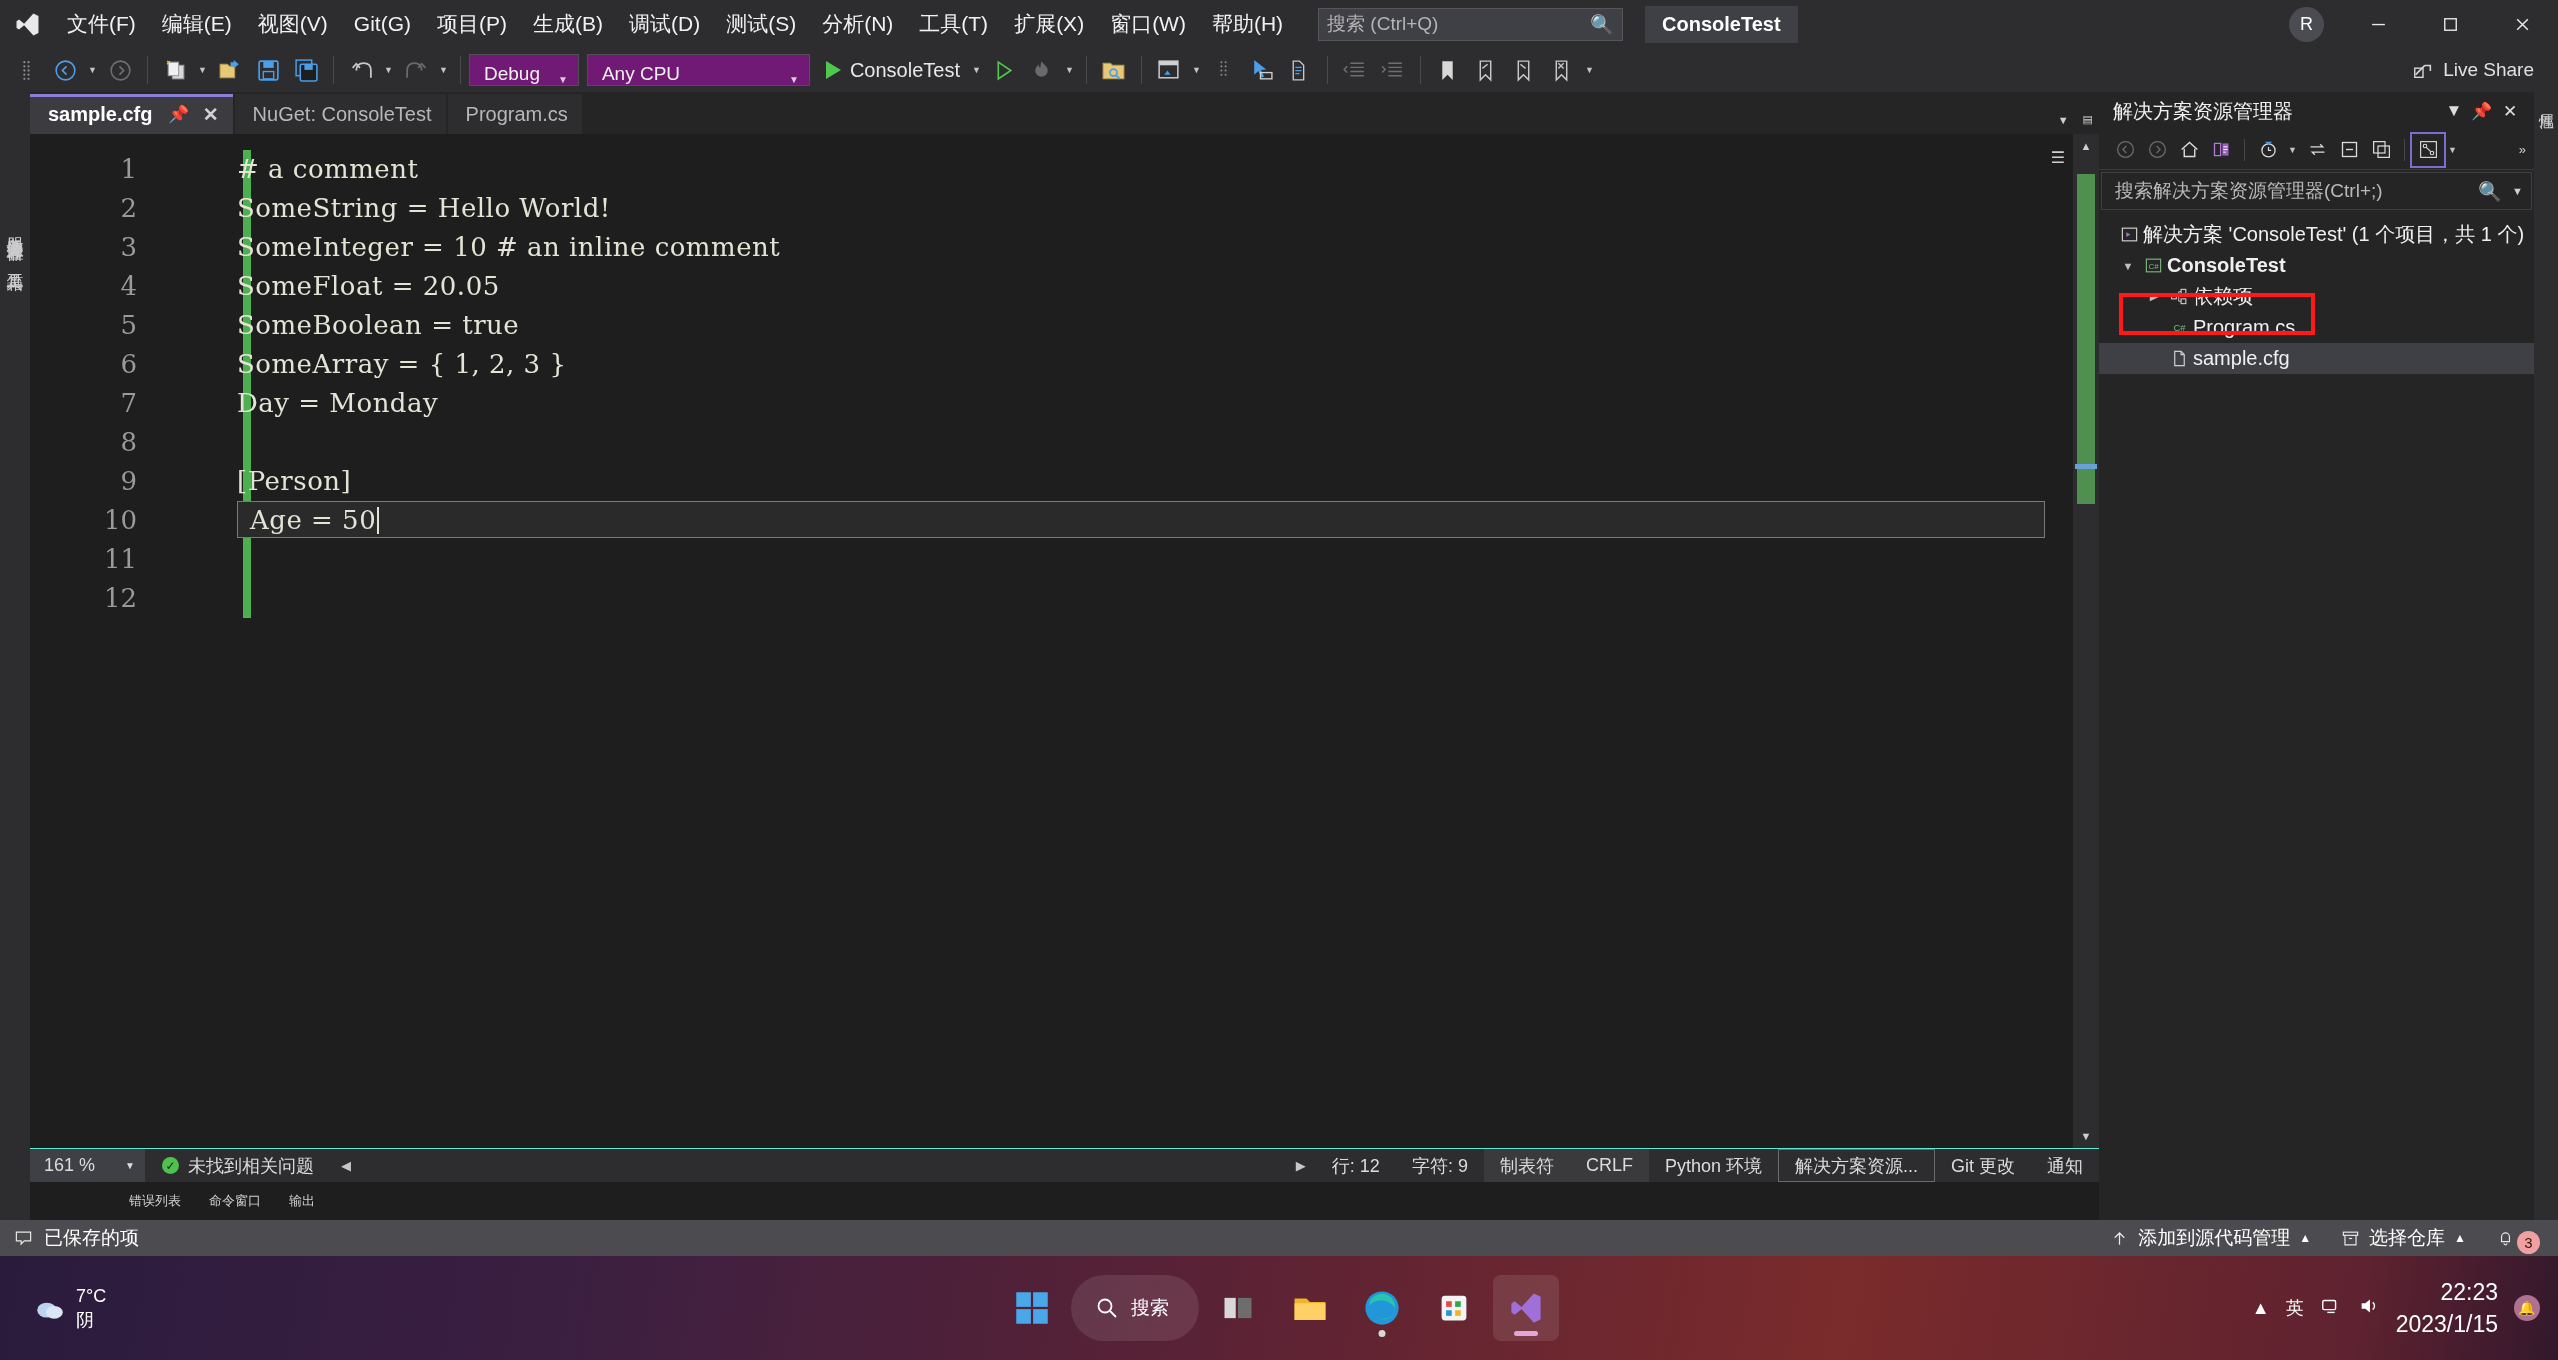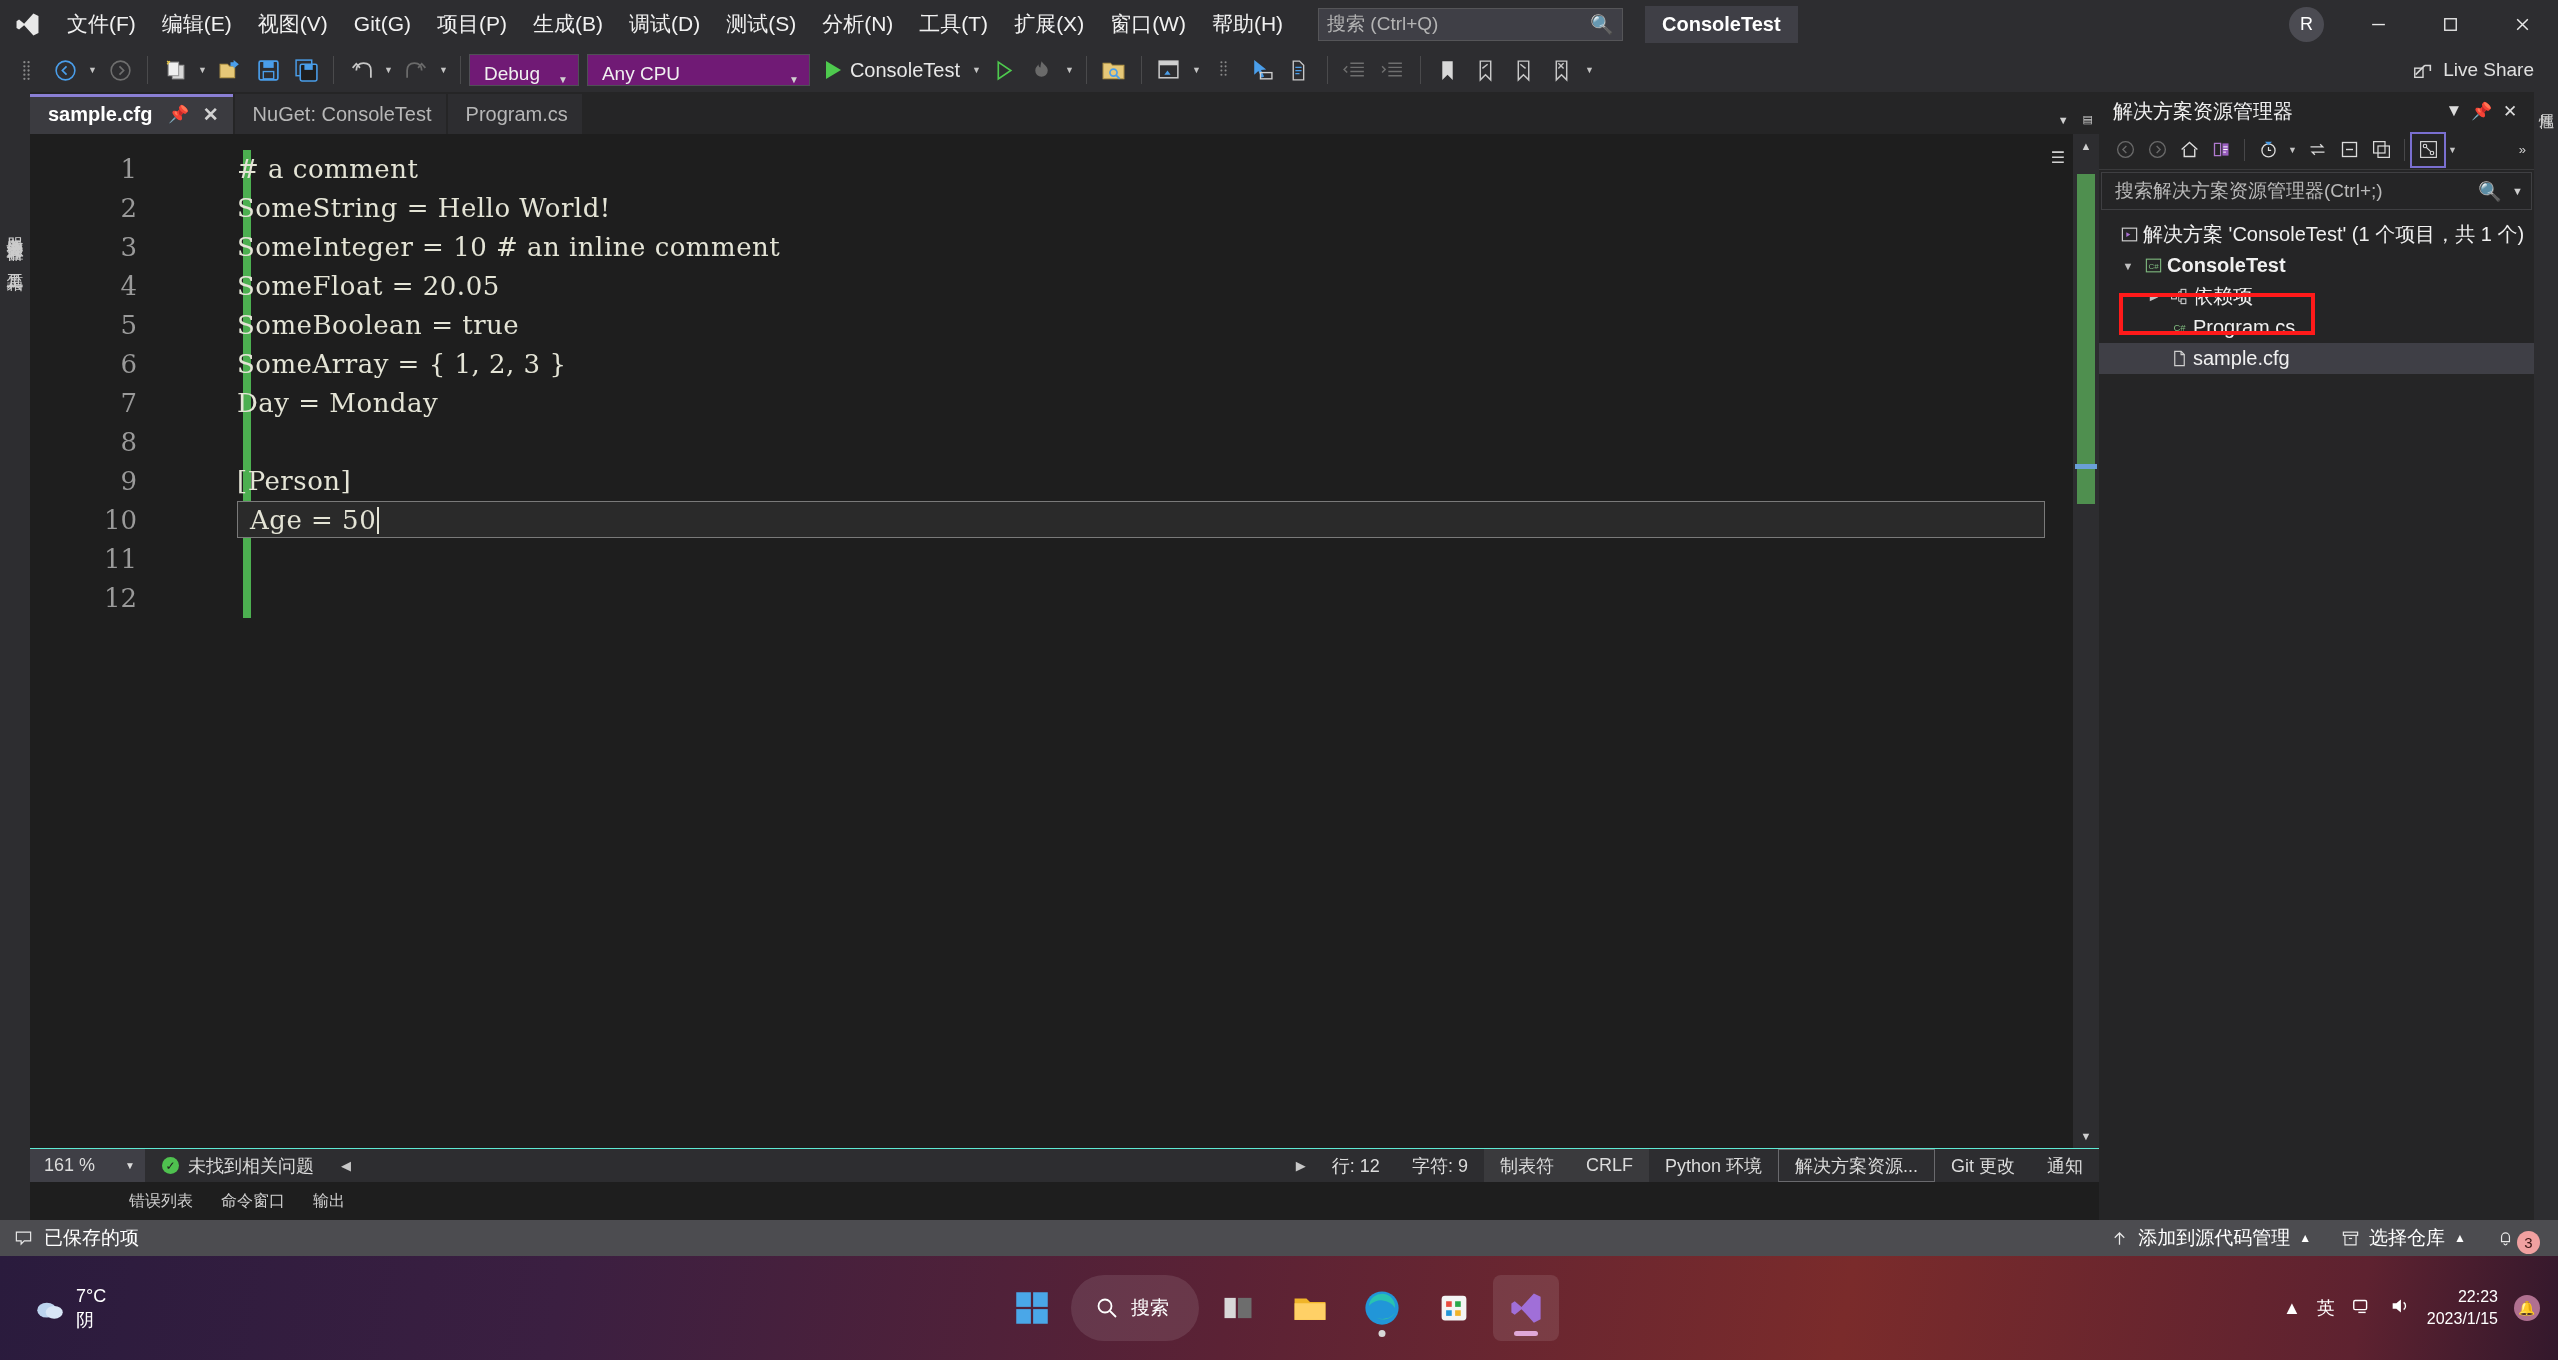--- a/index.html
+++ b/index.html
@@ -145,21 +145,21 @@
             display:flex; align-items:center; justify-content:center; color:#1e1e1e; font-size:12px; }
   .st-arrow { color: #c7c7c7; font-size: 13px; padding: 0 10px; }
   .st-spacer { flex: 1; }
   .st-cell { padding: 0 16px; height: 100%; display:flex; align-items:center; }
   .st-cell.boxed { background: #3a3a3d; }
   .st-cell.outlined { border: 1px solid #6a6a6e; }
 
   .panel-tabs {
     height: 38px; flex: 0 0 38px; background: #1e1e1e; display: flex; align-items: center; padding-left: 85px;
   }
-  .ptab { color: #cfcfcf; font-size: 16px; padding: 0 14px; }
+  .ptab { color: #cfcfcf; font-size: 13px; padding: 0 14px; }
 
   
   .solexp { width: 435px; flex: 0 0 435px; background: #252526; display: flex; flex-direction: column; }
   .se-head { height: 38px; display: flex; align-items: center; padding: 0 10px 0 14px; color: #f0f0f0; font-size: 20px; }
   .se-head .t { flex: 1; }
   .se-head .hb { width: 28px; text-align: center; color: #dcdcdc; font-size: 17px; }
   .se-toolbar { height: 40px; display: flex; align-items: center; padding-left: 10px; border-bottom: 1px solid #3a3a3c; position: relative; }
   .sei { width: 32px; height: 32px; display:flex; align-items:center; justify-content:center; }
   .sei svg { width: 21px; height: 21px; }
   .sei.boxed { outline: 2px solid #7a6fd0; }
@@ -215,21 +215,21 @@
   .tsearch {
     height: 66px; background: rgba(255,255,255,0.10); border-radius: 33px; display: flex;
     align-items: center; padding: 0 30px 0 24px; gap: 12px; color: #ffffff; font-size: 19px;
   }
   .ticon.active { background: rgba(255,255,255,0.10); border-radius: 8px; }
   .ticon .underdot { position: absolute; bottom: 4px; left: 50%; transform: translateX(-50%);
                      width: 7px; height: 7px; border-radius: 50%; background: #d8d8d8; }
   .ticon .underbar { position: absolute; bottom: 5px; left: 50%; transform: translateX(-50%);
                      width: 24px; height: 5px; border-radius: 3px; background: #e0a8d8; }
   .tray { position: absolute; right: 18px; display: flex; align-items: center; gap: 16px; color: #ffffff; font-size: 18px; }
-  .tray .clock { text-align: right; line-height: 1.4; font-size: 16px; }
+  .tray .clock { text-align: right; line-height: 1.4; font-size: 23px; }
   .tray .bell { width: 26px; height: 26px; border-radius: 50%; background: #b07090; display:flex;
                 align-items:center; justify-content:center; font-size: 14px; }
 </style>
 </head>
 <body>
 
 <div class="app">
 
   <div class="titlebar">
     <div class="vs-logo">

